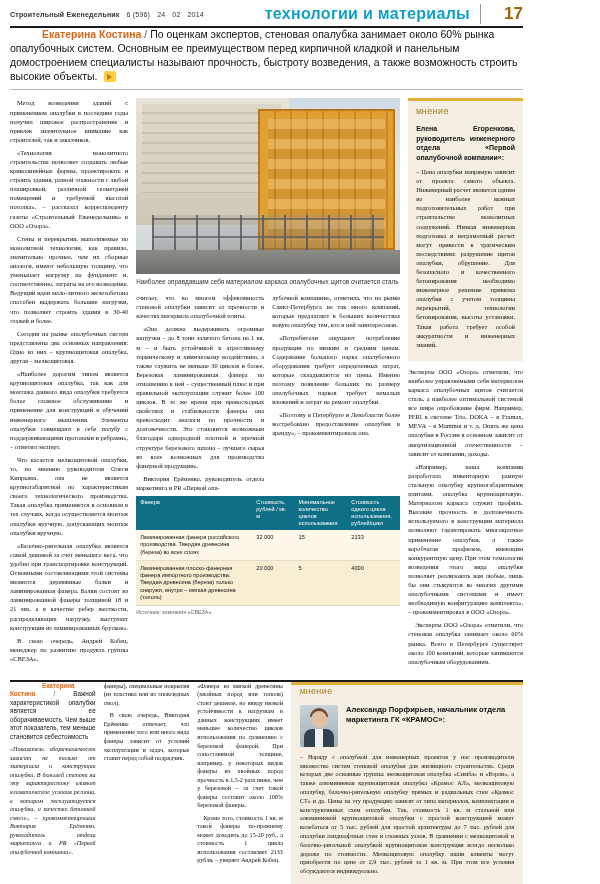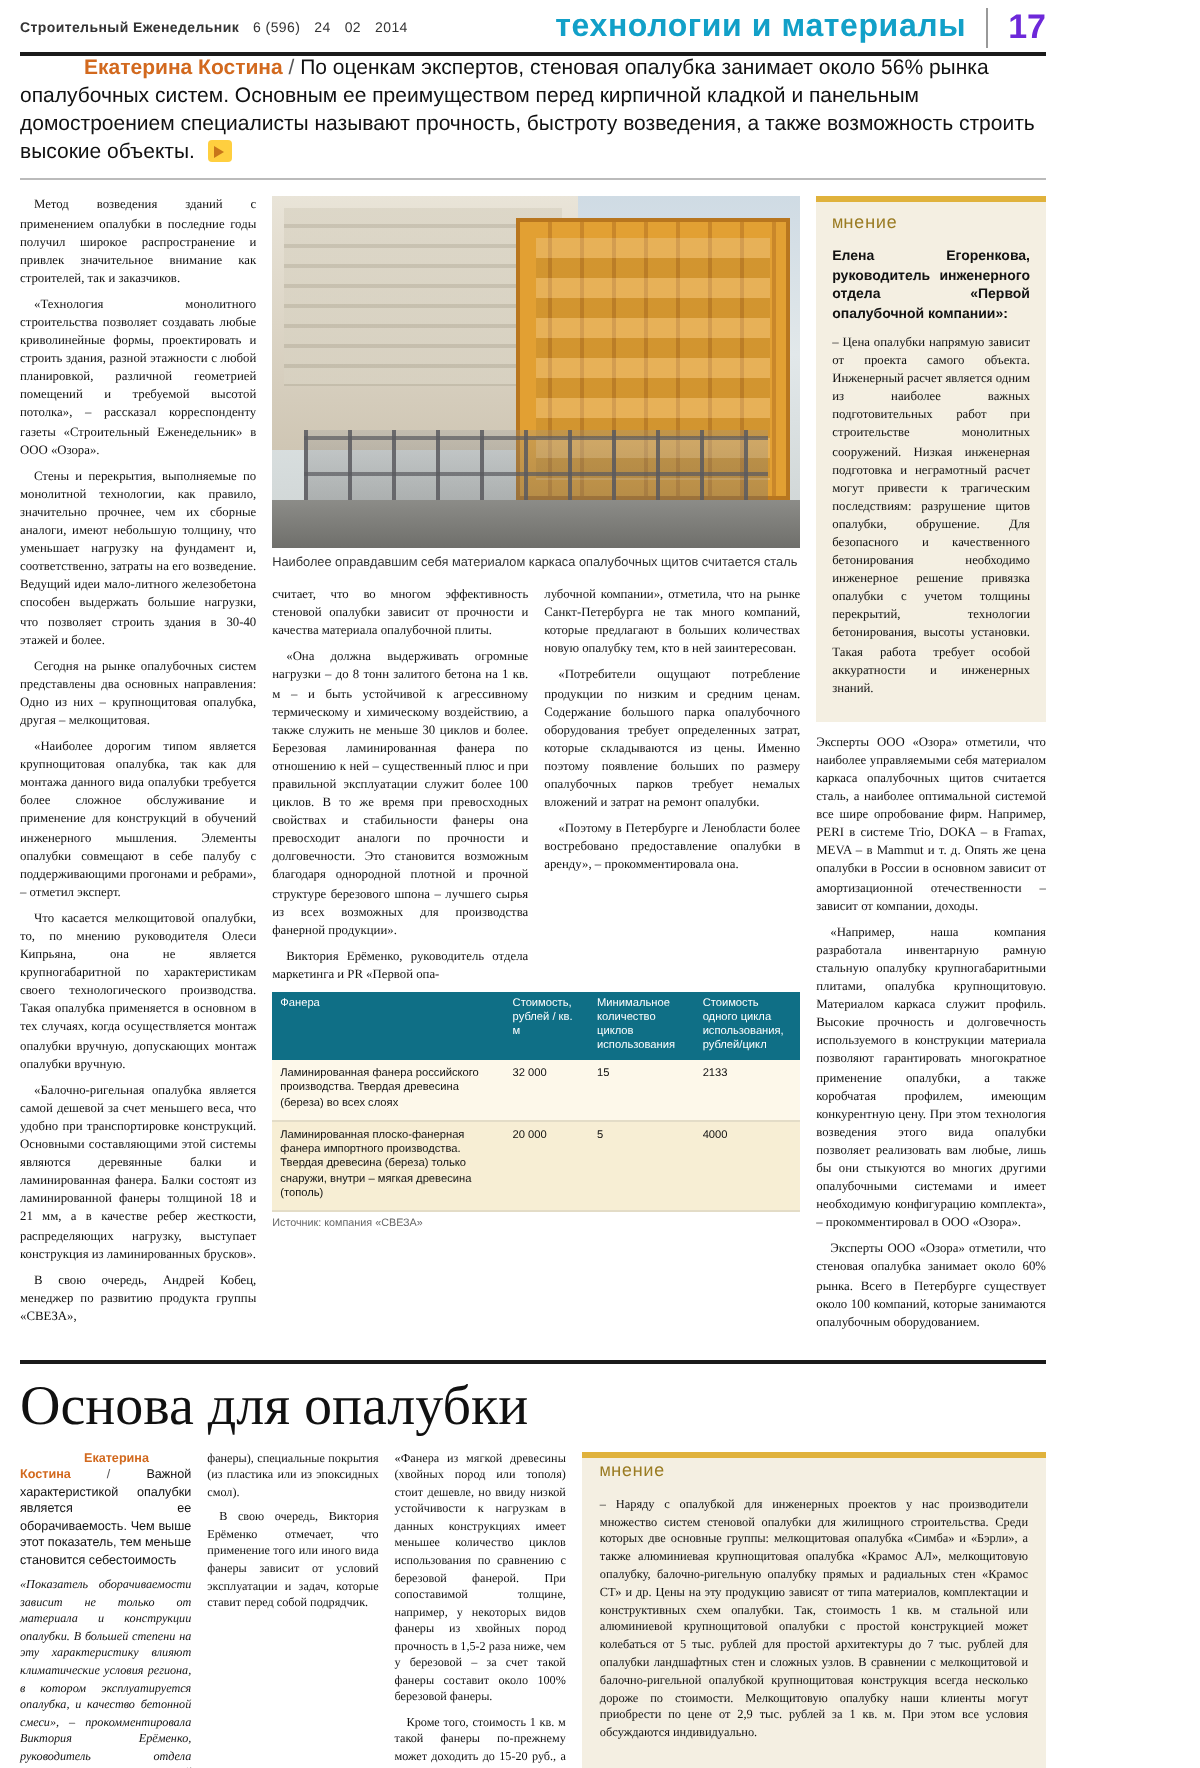--- a/index.html
+++ b/index.html
@@ -26,22 +26,22 @@
     display:flex; gap:7px; align-items:baseline;
   }
   .mast-left .title { font-weight:bold; }
   .mast-right { display:flex; align-items:center; gap:10px; }
   .rubric {
     font-family:"Liberation Sans", sans-serif;
     font-size:16px; font-weight:bold; color:#12a0c8; letter-spacing:.3px;
   }
   .pagenum {
     font-family:"Liberation Sans", sans-serif;
-    font-size:17px; font-weight:bold; color:#6d28d9;
-    border-left:1px solid #999; padding-left:10px;
+    font-size:17px; font-weight:bold; color:#a16207;
+    border-left:1px solid #999; padding-left:23px;
   }
 
   
   h1.headline {
     font-family:"Liberation Serif", serif;
     font-size:40px; font-weight:normal; letter-spacing:-0.5px;
     margin:14px 0 12px 0; line-height:1;
   }
   .lede {
     font-family:"Liberation Sans", sans-serif;
@@ -193,21 +193,21 @@
     <div class="mast-right">
       <span class="rubric">технологии и материалы</span>
       <span class="pagenum">17</span>
     </div>
   </div>
 
 
   <div class="lede">
     <span class="byline">Екатерина Костина</span>
     <span class="lede-sep">/</span>
-    <span>По оценкам экспертов, стеновая опалубка занимает около 56% рынка опалубочных систем. Основным ее преимуществом перед кирпичной кладкой и панельным домостроением специалисты называют прочность, быстроту возведения, а также возможность строить высокие объекты.</span>
+    <span>По оценкам экспертов, стеновая опалубка занимает около 60% рынка опалубочных систем. Основным ее преимуществом перед кирпичной кладкой и панельным домостроением специалисты называют прочность, быстроту возведения, а также возможность строить высокие объекты.</span>
     <span class="arrow-badge"></span>
   </div>
 
   <div class="rule"></div>
 
   <div class="body-grid">
 
     <div class="col col-1">
       <p>Метод возведения зданий с применением опалубки в последние годы получил широкое распространение и привлек значительное внимание как строителей, так и заказчиков.</p>
       <p>«Технология монолитного строительства позволяет создавать любые криволинейные формы, проектировать и строить здания, разной этажности с любой планировкой, различной геометрией помещений и требуемой высотой потолка», – рассказал корреспонденту газеты «Строительный Еженедельник» в ООО «Озора».</p>
@@ -278,23 +278,20 @@
       </div>
       <div style="height:6px"></div>
       <p class="noind">Эксперты ООО «Озора» отметили, что наиболее управляемыми себя материалом каркаса опалубочных щитов считается сталь, а наиболее оптимальной системой все шире опробование фирм. Например, PERI в системе Trio, DOKA – в Framax, MEVA – в Mammut и т. д. Опять же цена опалубки в России в основном зависит от амортизационной отечественности – зависит от компании, доходы.</p>
       <p>«Например, наша компания разработала инвентарную рамную стальную опалубку крупногабаритными плитами, опалубка крупнощитовую. Материалом каркаса служит профиль. Высокие прочность и долговечность используемого в конструкции материала позволяют гарантировать многократное применение опалубки, а также коробчатая профилем, имеющим конкурентную цену. При этом технология возведения этого вида опалубки позволяет реализовать вам любые, лишь бы они стыкуются во многих другими опалубочными системами и имеет необходимую конфигурацию комплекта», – прокомментировал в ООО «Озора».</p>
       <p>Эксперты ООО «Озора» отметили, что стеновая опалубка занимает около 60% рынка. Всего в Петербурге существует около 100 компаний, которые занимаются опалубочным оборудованием.</p>
     </div>
   </div>
 
   <div class="sep2"></div>
 
-  <div style="display:flex; gap:8px; align-items:flex-start;">
-    <h2 class="headline2" style="flex:1">Основа для опалубки</h2>
-  </div>
 
   <div class="bottom-grid">
     <div class="b-col">
       <div class="b-lede">
         <span class="byline">Екатерина Костина</span>
         <span class="lede-sep">/</span>
         <span>Важной характеристикой опалубки является ее оборачиваемость. Чем выше этот показатель, тем меньше становится себестоимость</span>
       </div>
       <div style="height:4px"></div>
       <p class="noind b-quote">«Показатель оборачиваемости зависит не только от материала и конструкции опалубки. В большей степени на эту характеристику влияют климатические условия региона, в котором эксплуатируется опалубка, и качество бетонной смеси», – прокомментировала Виктория Ерёменко, руководитель отдела маркетинга и PR «Первой опалубочной компании».</p>
@@ -306,17 +303,26 @@
       <p>В свою очередь, Виктория Ерёменко отмечает, что применение того или иного вида фанеры зависит от условий эксплуатации и задач, которые ставит перед собой подрядчик.</p>
     </div>
 
     <div class="b-col">
       <p class="noind">«Фанера из мягкой древесины (хвойных пород или тополя) стоит дешевле, но ввиду низкой устойчивости к нагрузкам в данных конструкциях имеет меньшее количество циклов использования по сравнению с березовой фанерой. При сопоставимой толщине, например, у некоторых видов фанеры из хвойных пород прочность в 1,5-2 раза ниже, чем у березовой – за счет такой фанеры составит около 100% березовой фанеры.</p>
       <p>Кроме того, стоимость 1 кв. м такой фанеры по-прежнему может доходить до 15-20 руб., а стоимость 1 цикла использования составляет 2133 рубля, – уверяет Андрей Кобец.</p>
     </div>
 
     <div class="opinion2">
       <div class="opinion-tag" style="position:relative; top:-3px;">мнение</div>
+      <div class="op2-head">
+        <div class="avatar">
+          <div class="torso"></div>
+          <div class="shirt"></div>
+          <div class="hair"></div>
+          <div class="head"></div>
+        </div>
+        <div class="op2-name">Александр Порфирьев, начальник отдела маркетинга ГК «КРАМОС»:</div>
+      </div>
       <p>– Наряду с опалубкой для инженерных проектов у нас производители множество систем стеновой опалубки для жилищного строительства. Среди которых две основные группы: мелкощитовая опалубка «Симба» и «Бэрли», а также алюминиевая крупнощитовая опалубка «Крамос АЛ», мелкощитовую опалубку, балочно-ригельную опалубку прямых и радиальных стен «Крамос СТ» и др. Цены на эту продукцию зависят от типа материалов, комплектации и конструктивных схем опалубки. Так, стоимость 1 кв. м стальной или алюминиевой крупнощитовой опалубки с простой конструкцией может колебаться от 5 тыс. рублей для простой архитектуры до 7 тыс. рублей для опалубки ландшафтных стен и сложных узлов. В сравнении с мелкощитовой и балочно-ригельной опалубкой крупнощитовая конструкция всегда несколько дороже по стоимости. Мелкощитовую опалубку наши клиенты могут приобрести по цене от 2,9 тыс. рублей за 1 кв. м. При этом все условия обсуждаются индивидуально.</p>
     </div>
   </div>
 
 </div>
 
 </body></html>

